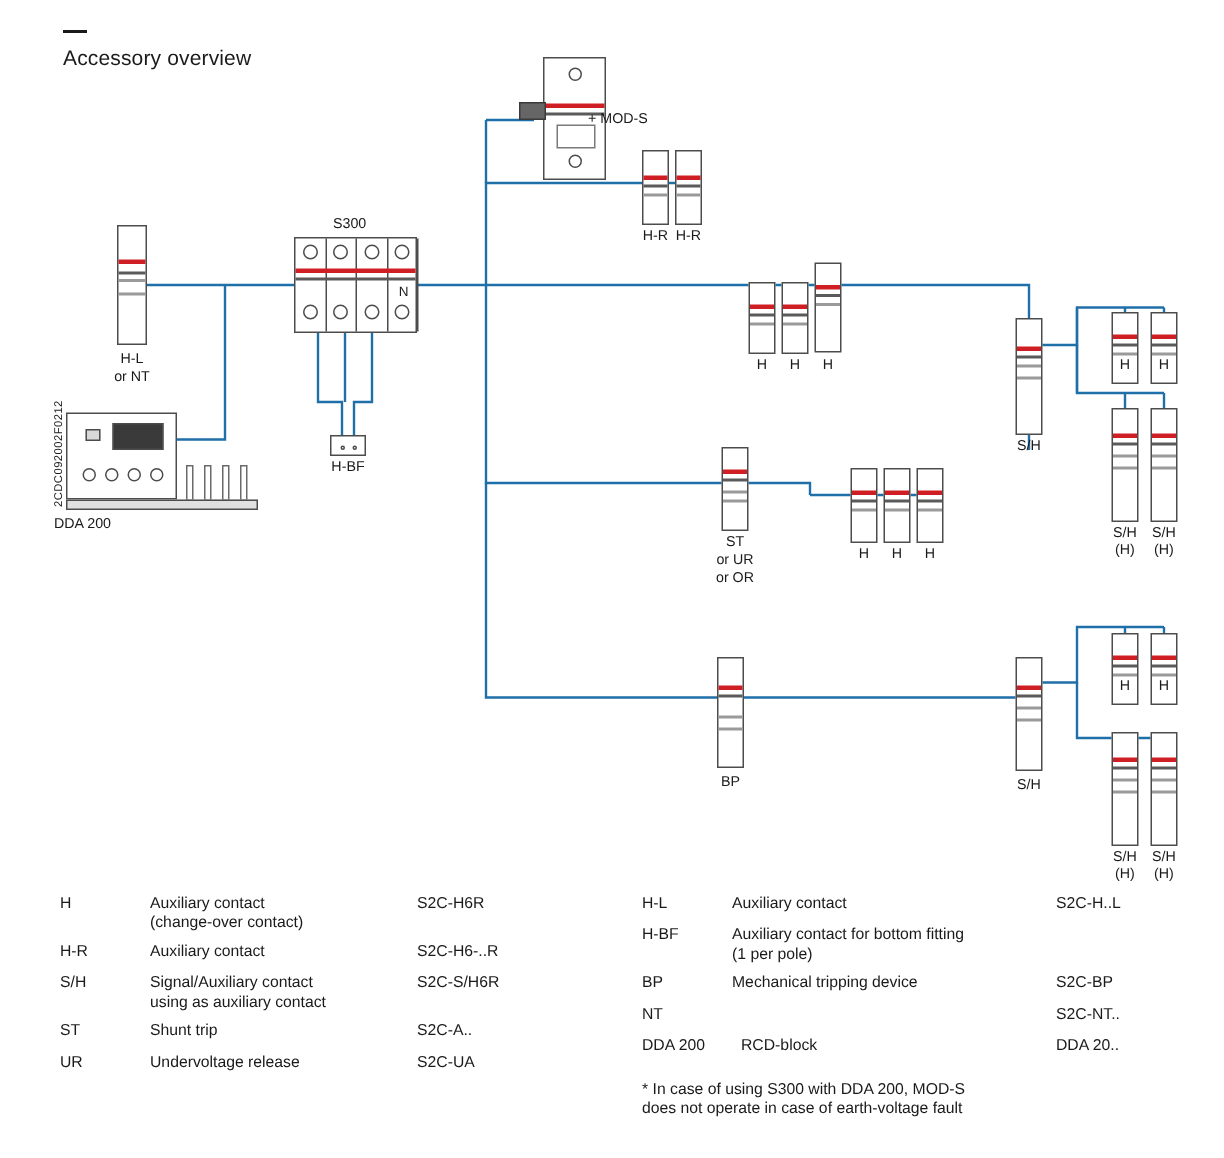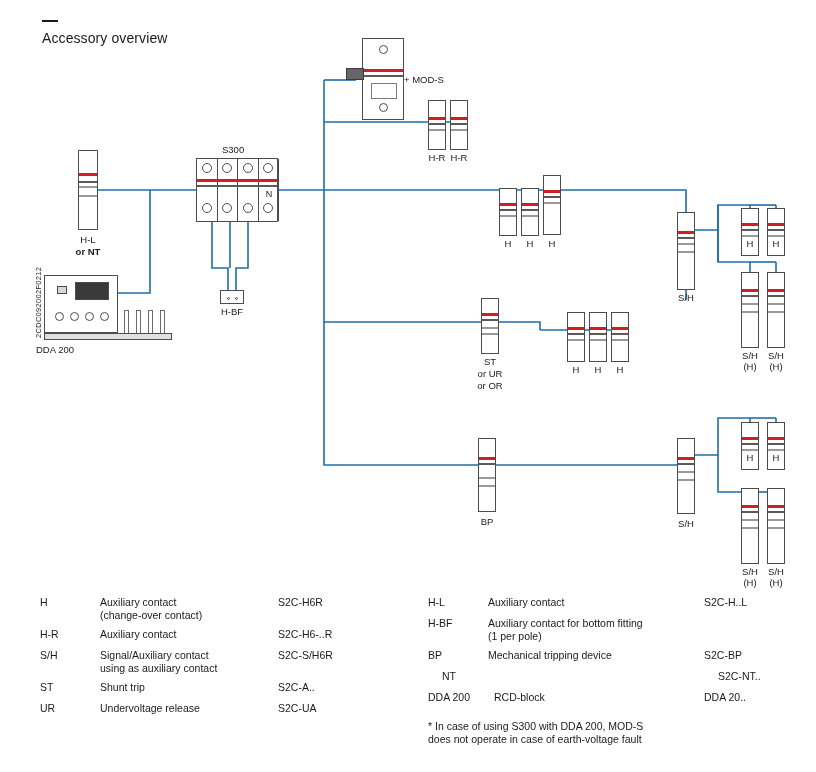--- a/index.html
+++ b/index.html
@@ -270,21 +270,21 @@
     </g>
   </svg>
 
   <div class="mod" style="left:78px; top:150px; width:20px; height:80px;">
     <div class="modbar red" style="top:22px; height:3px;"></div>
     <div class="modbar dkg" style="top:30px; height:2px;"></div>
     <div class="modbar gry" style="top:35px; height:1.5px;"></div>
     <div class="modbar gry" style="top:44px; height:1.5px;"></div>
   </div>
   <div class="lbl" style="left:64px; top:234px; width:48px;">H-L</div>
-  <div class="lbl" style="left:64px; top:246px; width:48px;font-weight:bold;">or NT</div>
+  <div class="lbl" style="left:64px; top:246px; width:48px;">or NT</div>
 
   <div class="sidecode" style="left:34px; top:338px;">2CDC092002F0212</div>
 
   <div class="dda" style="left:44px; top:275px; width:74px; height:58px;">
     <div class="dda-inner" style="left:30px; top:6px; width:34px; height:18px; background:#3a3a3a;"></div>
     <div class="dda-inner" style="left:12px; top:10px; width:10px; height:8px; background:#d8d8d8;"></div>
     <div class="knob" style="left:10px; top:36px; width:9px; height:9px;"></div>
     <div class="knob" style="left:25px; top:36px; width:9px; height:9px;"></div>
     <div class="knob" style="left:40px; top:36px; width:9px; height:9px;"></div>
     <div class="knob" style="left:55px; top:36px; width:9px; height:9px;"></div>
@@ -322,21 +322,21 @@
   <div class="lbl" style="left:206px; top:306px; width:52px;">H-BF</div>
 
   <div class="mods" style="left:362px; top:38px; width:42px; height:82px;">
     <div class="knob" style="left:16px; top:6px; width:9px; height:9px;"></div>
     <div class="modbar red" style="top:30px; height:3px;"></div>
     <div class="modbar dkg" style="top:36px; height:2px;"></div>
     <div class="mod" style="left:8px; top:44px; width:26px; height:16px; border:1px solid #7a7a7a;"></div>
     <div class="knob" style="left:16px; top:64px; width:9px; height:9px;"></div>
   </div>
   <div class="plug" style="left:346px; top:68px; width:18px; height:12px;"></div>
-  <div class="mods-label" style="left:404px; top:74px;">+ MOD-S</div>
+  <div class="mods-label" style="left:392px; top:74px;">+ MOD-S</div>
 
   <div class="mod" style="left:428px; top:100px; width:18px; height:50px;">
     <div class="modbar red" style="top:16px; height:3px;"></div>
     <div class="modbar dkg" style="top:22px; height:2px;"></div>
     <div class="modbar gry" style="top:28px; height:1.5px;"></div>
   </div>
   <div class="mod" style="left:450px; top:100px; width:18px; height:50px;">
     <div class="modbar red" style="top:16px; height:3px;"></div>
     <div class="modbar dkg" style="top:22px; height:2px;"></div>
     <div class="modbar gry" style="top:28px; height:1.5px;"></div>
@@ -516,21 +516,21 @@
       <div class="legrow" style="height:28px;">
         <span class="legkey">H-BF</span>
         <span class="legdesc" style="white-space:pre-line; width:220px;">Auxiliary contact for bottom fitting
 (1 per pole)</span>
       </div>
       <div class="legrow" style="height:17px;">
         <span class="legkey">BP</span>
         <span class="legdesc" style="white-space:pre-line; width:200px;">Mechanical tripping device</span>
         <span class="legcode" style="left:276px;">S2C-BP</span>
       </div>
-      <div class="legrow" style="height:17px;margin-left:14px;">
+      <div class="legrow" style="height:17px;">
         <span class="legkey">NT</span>
         <span class="legcode" style="left:276px;">S2C-NT..</span>
       </div>
       <div class="legrow" style="height:17px;">
         <span class="legkey" style="width:66px;">DDA 200</span>
         <span class="legdesc" style="white-space:pre-line; width:200px; left:66px;">RCD-block</span>
         <span class="legcode" style="left:276px;">DDA 20..</span>
       </div>
       <div class="legnote" style="position:relative; margin-top:12px; white-space:pre-line;">* In case of using S300 with DDA 200, MOD-S
 does not operate in case of earth-voltage fault</div>

